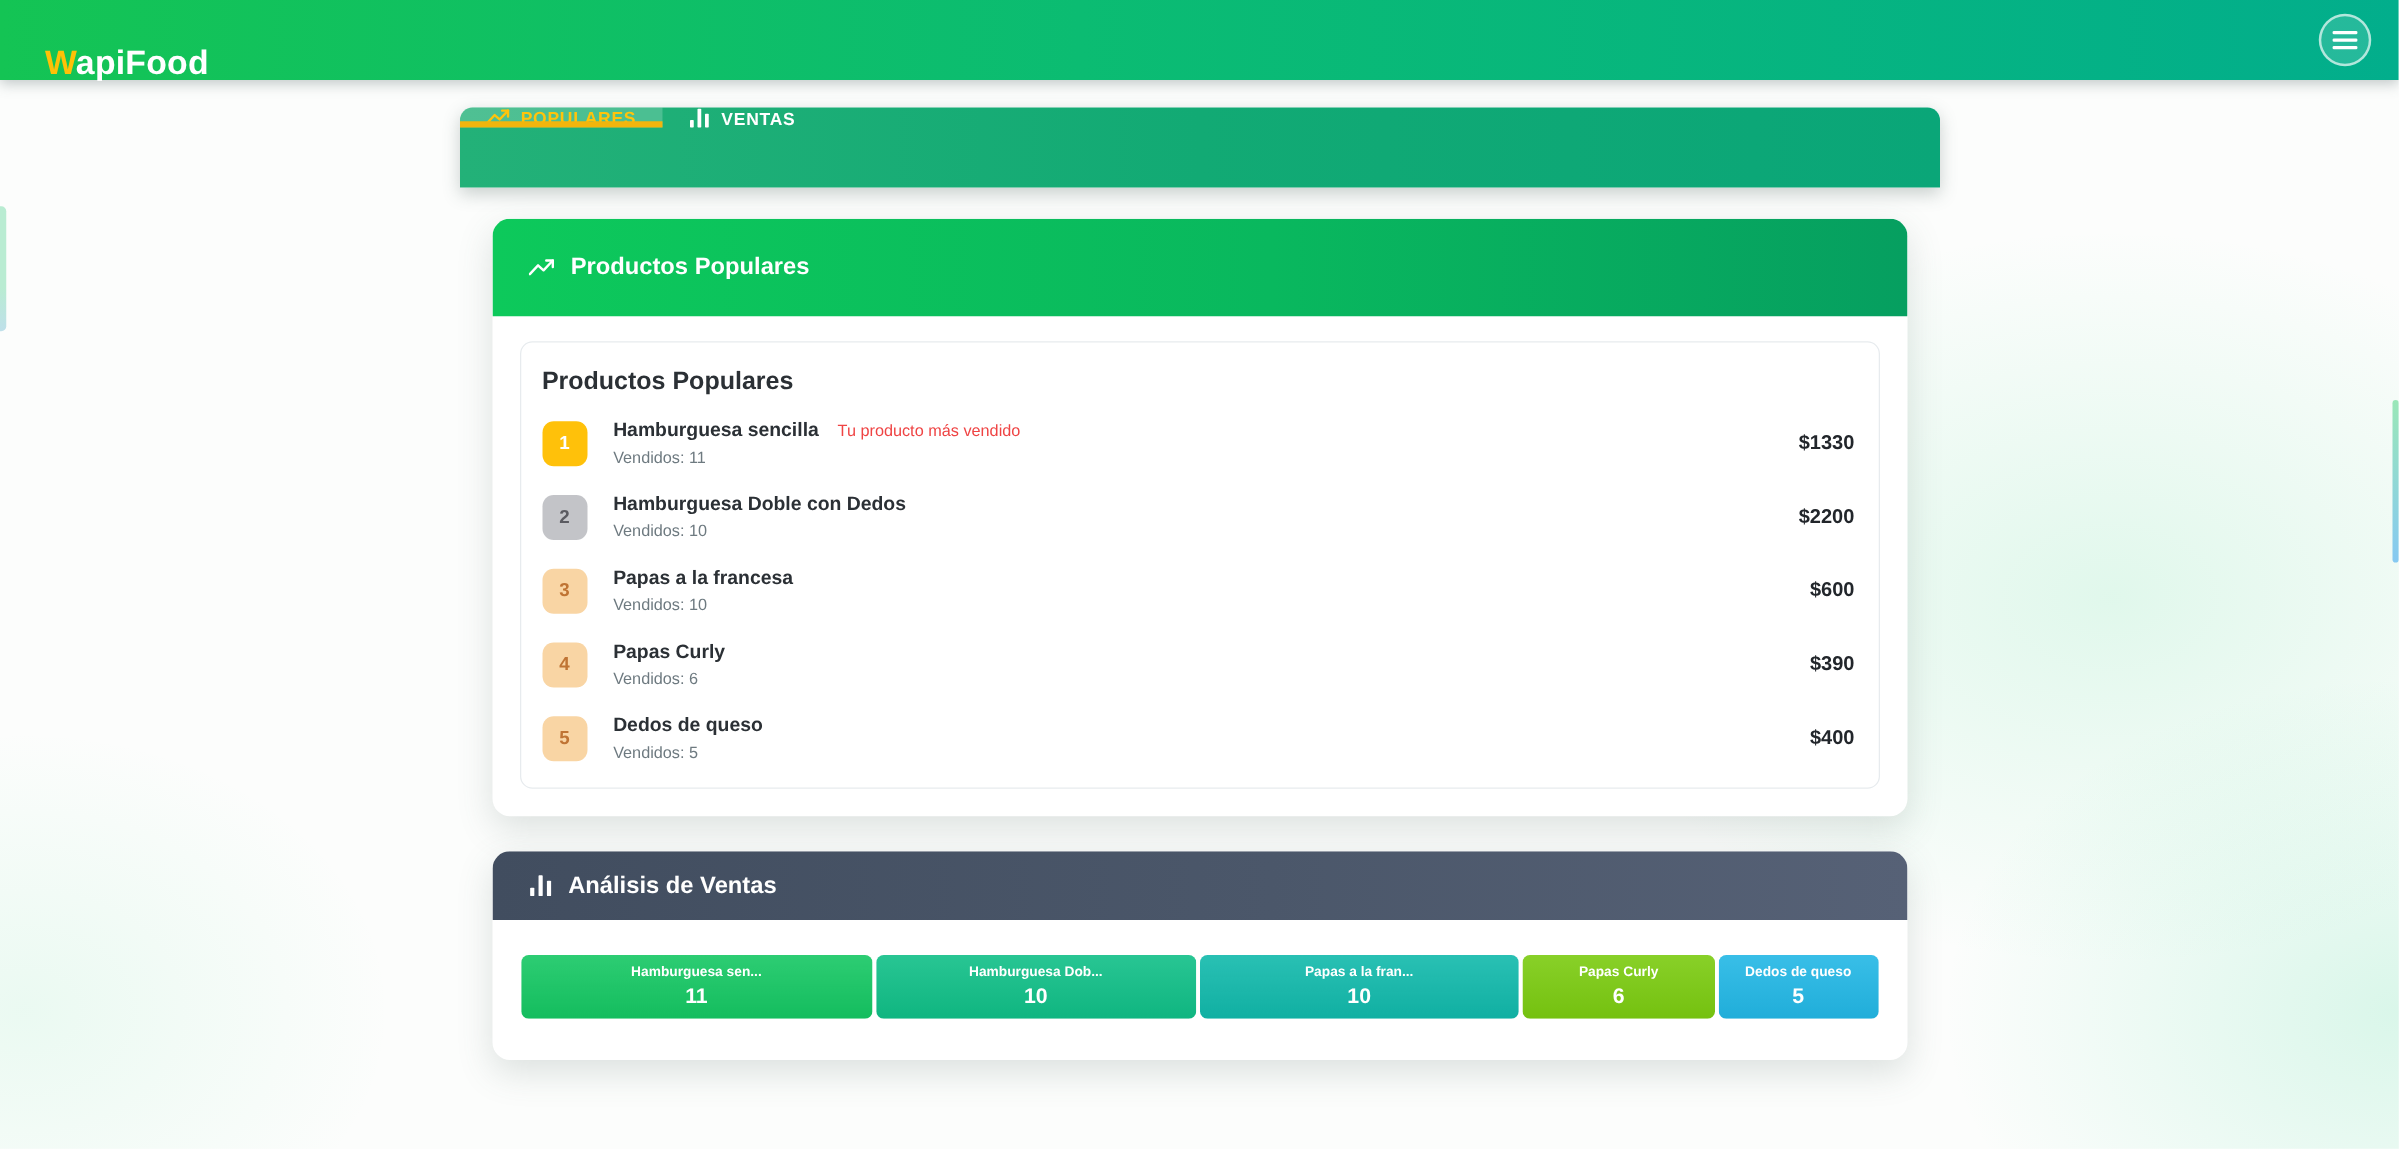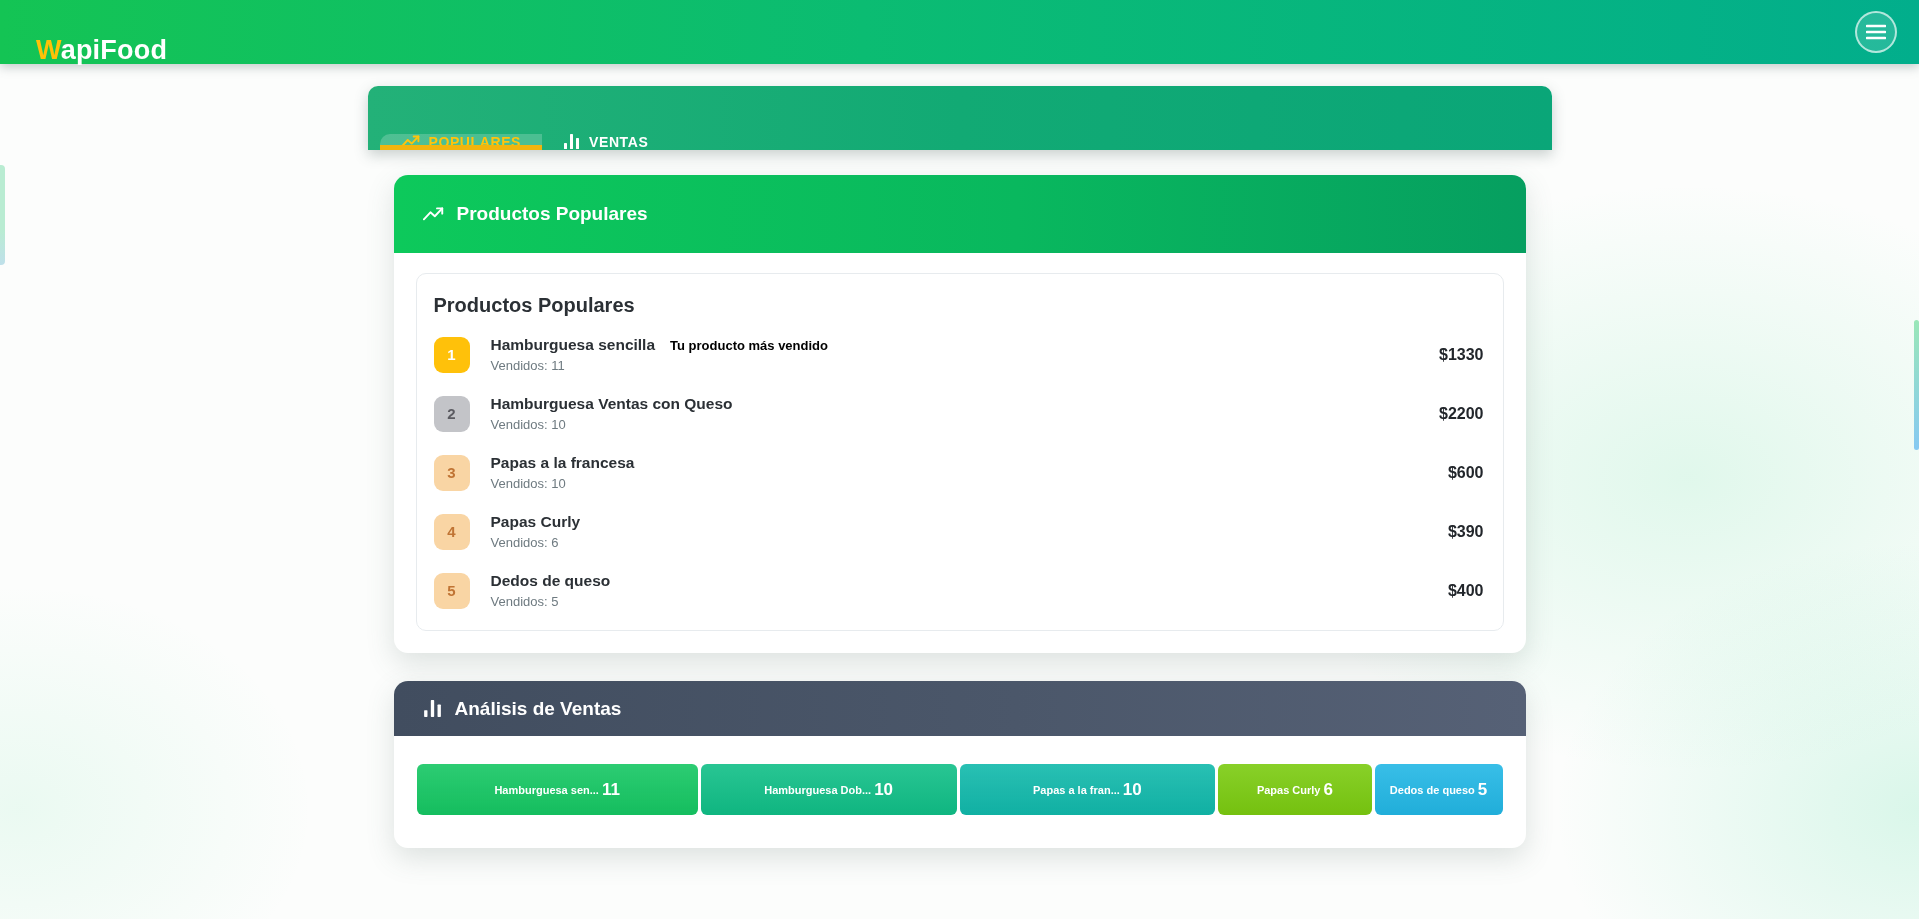--- a/index.html
+++ b/index.html
@@ -34,23 +34,22 @@
   .menu-btn svg { display:block; }
 
   
   .main-col { width:1184px; margin:0 auto; position:relative; }
 
   
   .tabbar {
     margin-top:22px; height:64px; width:1184px;
     background:linear-gradient(90deg,#23b178 0%, #12aa74 50%, #0aa678 100%);
     border-radius:10px 10px 0 0;
-    display:flex; align-items:flex-end;
+    display:flex; align-items:flex-start;
     box-shadow:0 5px 14px rgba(70,90,85,0.28);
-    padding-left:12px;
   }
   .tab {
     display:flex; align-items:center; justify-content:center; gap:9px;
     padding:0 21px; cursor:pointer;
     font-size:14px; font-weight:bold; letter-spacing:0.6px;
     color:#ffffff; position:relative;
   }
   .tab.active {
     background:rgba(255,255,255,0.20);
     color:#ffc40c;
@@ -89,31 +88,31 @@
     width:36px; height:36px; border-radius:9px; flex:0 0 36px;
     display:flex; align-items:center; justify-content:center;
     font-size:15px; font-weight:bold; margin-right:21px;
   }
   .chip.r1 { background:#ffc10a; color:#ffffff; }
   .chip.r2 { background:#c3c4c8; color:#5b5b61; }
   .chip.r3, .chip.r4, .chip.r5 { background:#f9d5a4; color:#c07434; }
   .prod-info { flex:1 1 auto; min-width:0; }
   .prod-top { display:flex; align-items:baseline; }
   .prod-name { font-size:15.5px; font-weight:bold; color:#2b3035; }
-  .prod-badge { font-size:13px; font-weight:bold; color:#000000; margin-left:15px; }
+  .prod-badge { font-size:13px; font-weight:normal; color:#ef4444; margin-left:15px; }
   .prod-sold { font-size:13px; color:#6e7a80; margin-top:4px; }
   .prod-price { font-size:16px; font-weight:bold; color:#22262b; padding-right:2px; }
 
   
   .card.ventas { margin-top:28px; }
   .bars-body { padding:28px 23px 33px; }
   .bars-row { display:flex; gap:3px; width:100%; }
   .bar {
     height:51px; border-radius:6px; flex-basis:0; min-width:0;
-    display:flex; flex-direction:row; align-items:center; justify-content:center;
+    display:flex; flex-direction:column; align-items:center; justify-content:center;
     gap:3px; color:#ffffff; cursor:pointer; overflow:hidden;
   }
   .bar-label { font-size:11px; font-weight:bold; white-space:nowrap; }
   .bar-value { font-size:17px; font-weight:bold; }
 
   
   .left-sliver {
     position:absolute; left:0; top:165px; width:5px; height:100px;
     background:linear-gradient(#b9ecd2 0%, #b9ecd2 65%, #bfe0ea 100%);
     border-radius:0 4px 4px 0;
@@ -190,21 +189,21 @@
                     <span class="prod-badge">Tu producto más vendido</span>
                   </div>
                   <div class="prod-sold">Vendidos: 11</div>
                 </div>
                 <div class="prod-price">$1330</div>
               </div>
               <div class="prod-row">
                 <div class="chip r2">2</div>
                 <div class="prod-info">
                   <div class="prod-top">
-                    <span class="prod-name">Hamburguesa Ventas con Queso</span>
+                    <span class="prod-name">Hamburguesa Doble con Dedos</span>
                   </div>
                   <div class="prod-sold">Vendidos: 10</div>
                 </div>
                 <div class="prod-price">$2200</div>
               </div>
               <div class="prod-row">
                 <div class="chip r3">3</div>
                 <div class="prod-info">
                   <div class="prod-top">
                     <span class="prod-name">Papas a la francesa</span>

